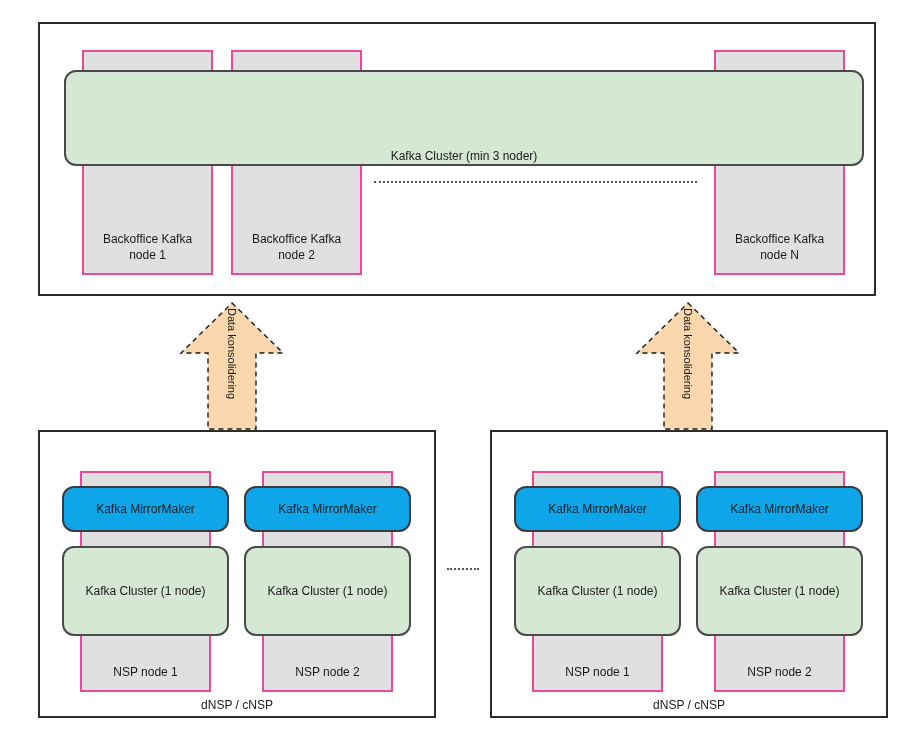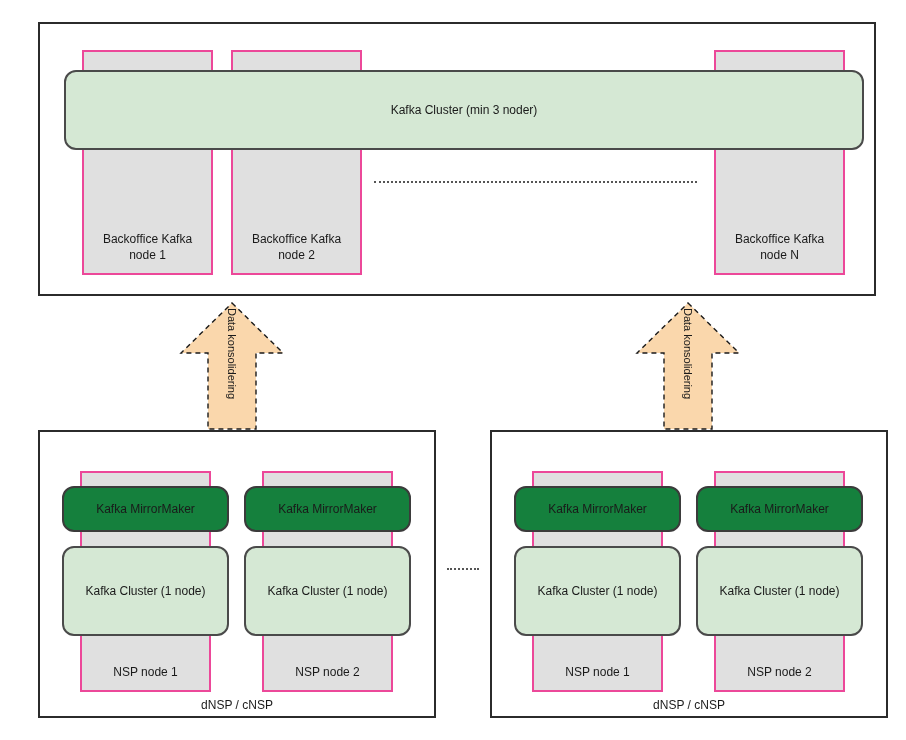--- a/index.html
+++ b/index.html
@@ -63,21 +63,21 @@
     border-radius: 12px;
     display: flex;
     align-items: center;
     justify-content: center;
     text-align: center;
     font-size: 12px;
     line-height: 16px;
     color: #1a1a1a;
   }
   .rbox.green { background: #d5e8d4; border-color: #4a4a4a; }
-  .rbox.blue  { background: #15803d; border-color: #3b3b3b; }
+  .rbox.blue  { background: #0ea5e9; border-color: #3b3b3b; }
 
   
   .dotline {
     border-top: 2px dotted #555555;
     height: 0;
   }
 
   
   .arrow-wrap { position: absolute; }
   .arrow-label {
@@ -106,21 +106,21 @@
 node 2</div>
     </div>
 
     <div class="abs node" style="left:674px; top:18px; width:131px; height:225px;">
       <div class="node-text">Backoffice Kafka
 node N</div>
     </div>
 
     <div class="abs dotline" style="left:334px; top:157px; width:323px;"></div>
 
-    <div class="abs rbox green" style="left:24px; top:46px; width:800px; height:80px;">
+    <div class="abs rbox green" style="left:24px; top:46px; width:800px; height:96px;align-items:flex-end;">
       <span>Kafka Cluster (min 3 noder)</span>
     </div>
 
   </div>
 
   <div class="arrow-wrap" style="left:178px; top:300px; width:108px; height:131px;">
     <svg width="108" height="131" viewBox="0 0 108 131">
       <polygon points="54,3 105,53 78,53 78,129 30,129 30,53 3,53" fill="#fad7ac" stroke="#1a1a1a" stroke-width="1.4" stroke-dasharray="5,4" stroke-linejoin="miter"></polygon>
     </svg>
     <div class="arrow-label" style="left:60px; top:8px;">Data konsolidering</div>

